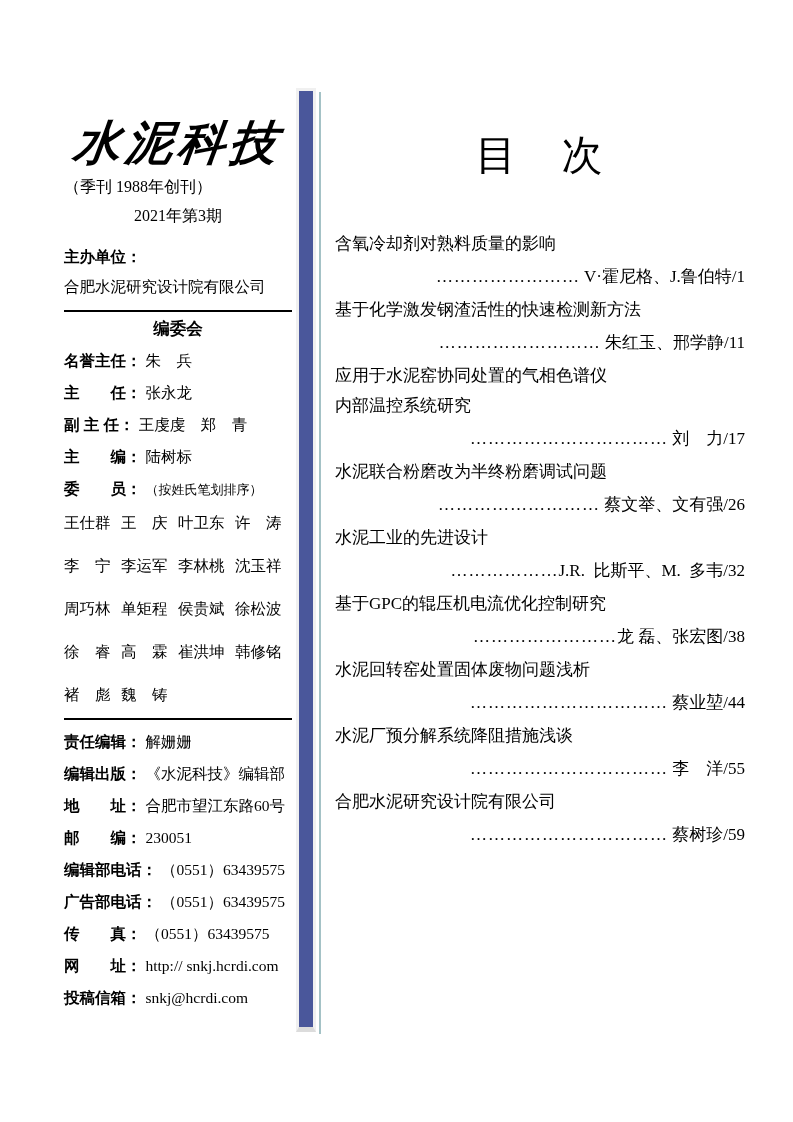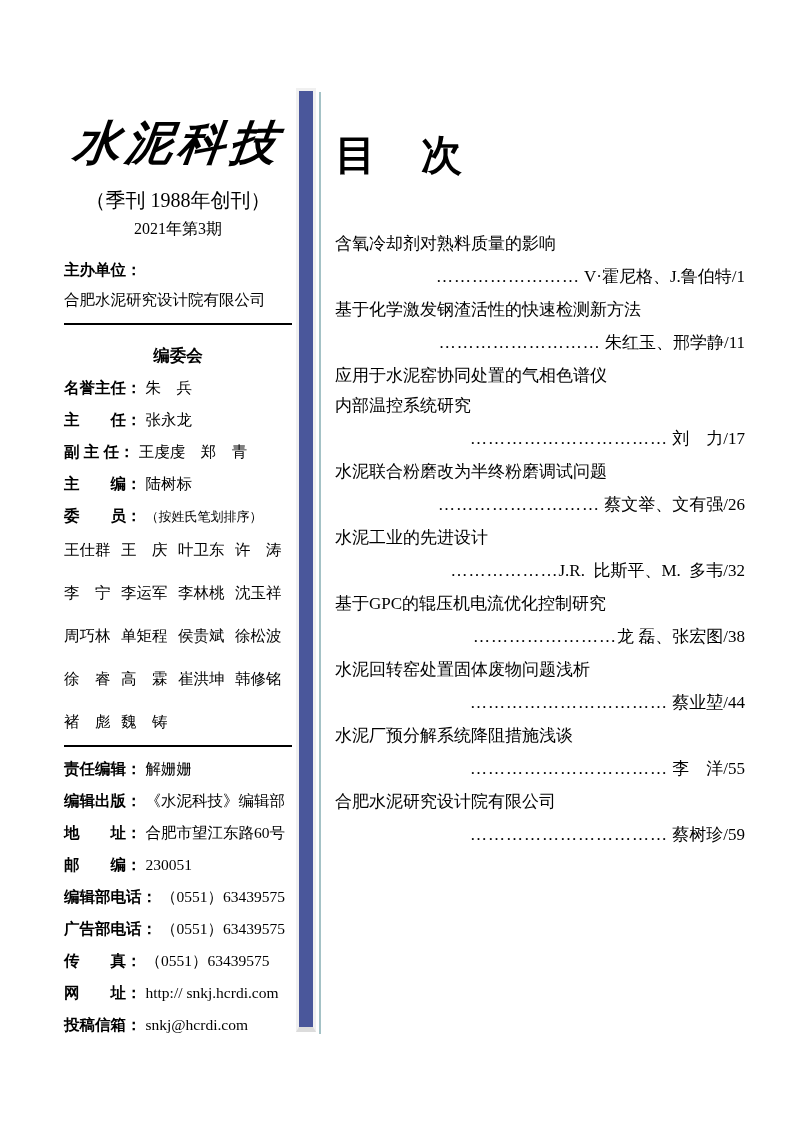--- a/index.html
+++ b/index.html
@@ -28,23 +28,22 @@
     font-weight: bold;
     font-style: italic;
     font-size: 47px;
     letter-spacing: 5px;
     text-align: center;
     transform: skewX(-7deg);
     white-space: nowrap;
     line-height: 62px;
   }
   .journal-subtitle {
-    margin-top: 16px;
-    text-align: center;
-    font-size: 20px;
+    margin-top: 3px;
+    font-size: 16px;
     line-height: 20px;
   }
   .journal-issue {
     margin-top: 9px;
     text-align: center;
     font-size: 16px;
     line-height: 20px;
   }
   .label {
     font-family: "Liberation Sans", sans-serif;
@@ -53,21 +52,21 @@
   }
   .value { font-size: 15.5px; }
   .publisher-label { margin-top: 21px; line-height: 20px; }
   .publisher-name { margin-top: 10px; line-height: 20px; }
   .rule {
     border: none;
     border-top: 2px solid #000;
     margin: 13px 0 0 0;
   }
   .board-heading {
-    margin-top: 19px;
+    margin-top: 5px;
     text-align: center;
     font-family: "Liberation Sans", sans-serif;
     font-weight: bold;
     font-size: 16.5px;
     line-height: 22px;
   }
   .info-row { margin-top: 12px; line-height: 20px; white-space: nowrap; }
   .info-row .value { margin-left: 4px; }
   .small-note { font-size: 13px; }
   .members-grid {
@@ -97,22 +96,23 @@
     background: #a4c2c6;
   }
 
   
   .right-col {
     position: absolute;
     left: 335px; top: 128px;
     width: 410px;
   }
   .toc-heading {
+    text-align: center;
     font-size: 41px;
-    font-weight: 700;
+    font-weight: 400;
     line-height: 54px;
     letter-spacing: 2px;
   }
   .toc-list { margin-top: 47px; }
   .toc-entry { margin-bottom: 3px; }
   .toc-title {
     font-size: 17px;
     line-height: 30px;
     white-space: pre-line;
   }

